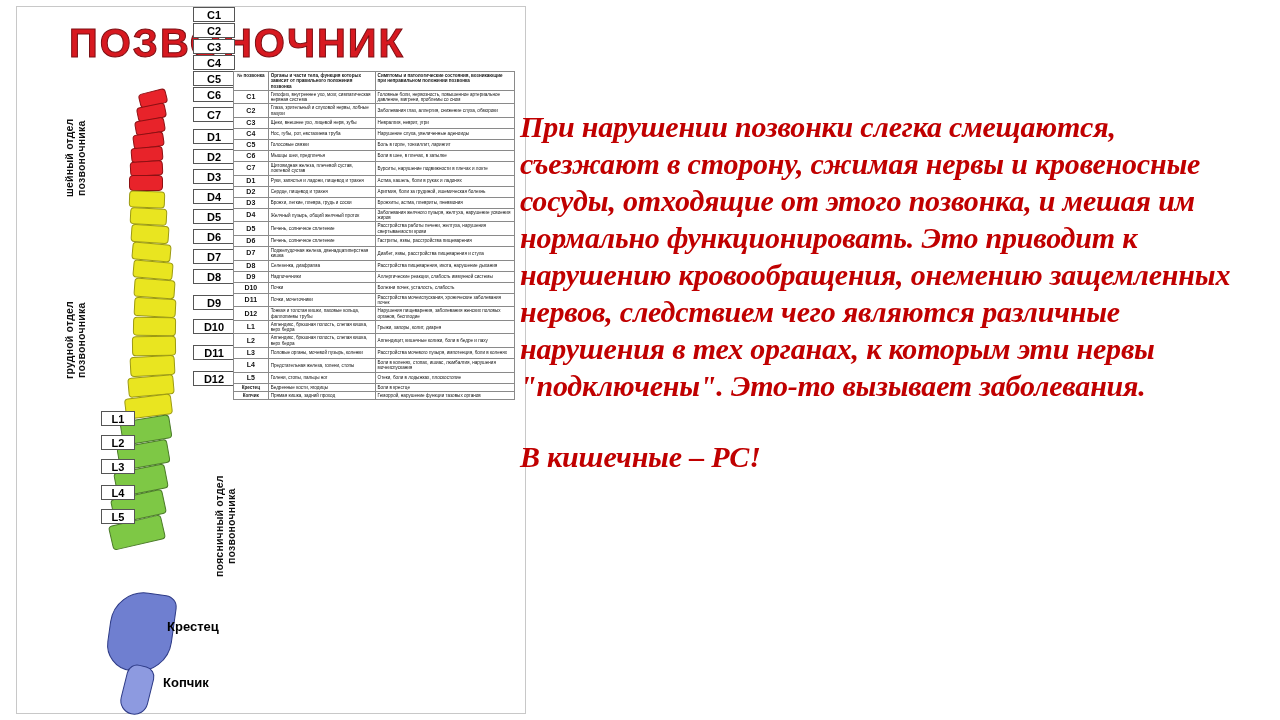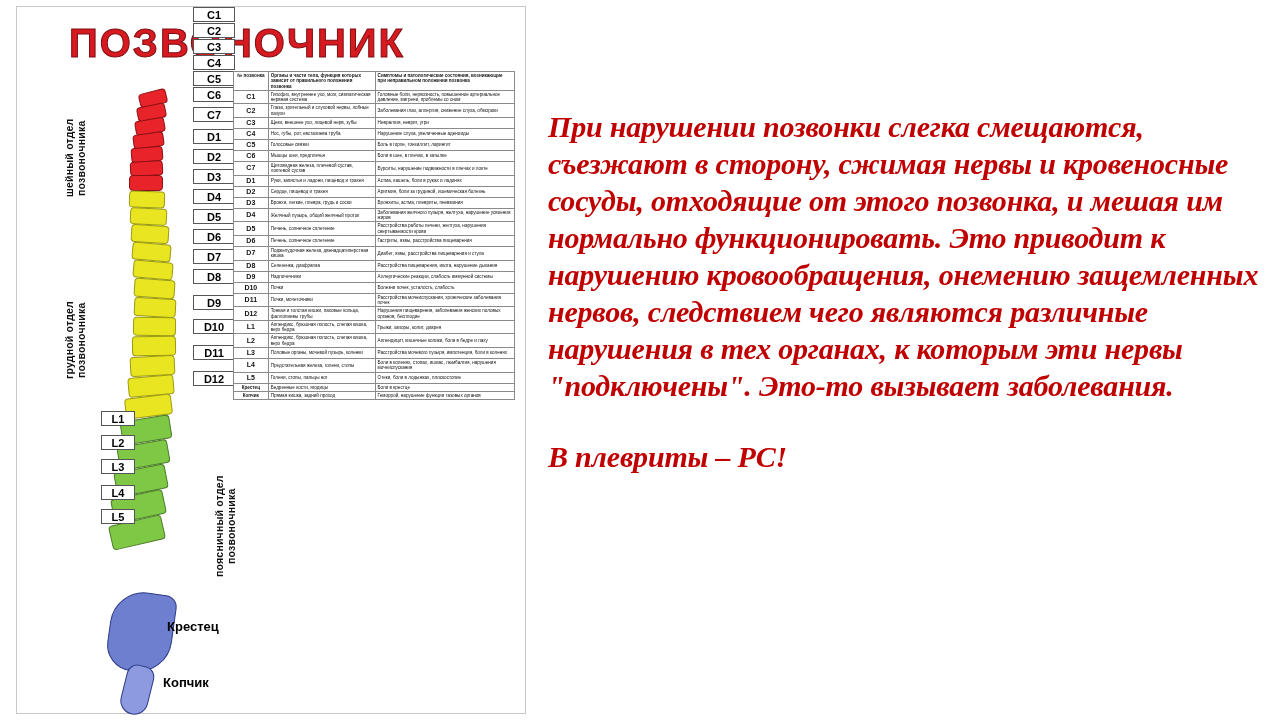--- a/index.html
+++ b/index.html
@@ -102,21 +102,21 @@
   td.col3{width:138px;}
   .r-red{background:#e8232a;color:#fff;}
   .r-yel{background:#f2ea1c;}
   .r-grn{background:#7ec845;}
   .r-grn2{background:#a8d96a;}
   .r-cyan{background:#6fd8e0;}
   tr.white td{background:#ffffff;}
 
   
   #right{
-    position:absolute;left:548px;top:108px;width:716px;
+    position:absolute;left:520px;top:108px;width:716px;
   }
   #right p{
     margin:0;
     color:#c00000;
     font-family:"Liberation Serif", serif;
     font-weight:bold;font-style:italic;
     font-size:30px;line-height:37px;
     letter-spacing:-.2px;
   }
   #right p.second{margin-top:34px;}
@@ -335,14 +335,14 @@
           <td class="code r-cyan" style="font-size: 4.6px;">Копчик</td>
           <td class="col2">Прямая кишка, задний проход</td>
           <td class="col3">Геморрой, нарушение функции тазовых органов</td>
         </tr>
       </tbody>
   </table>
 </div>
 
 <div id="right">
   <p>При нарушении позвонки слегка смещаются, съезжают в сторону, сжимая нервы и кровеносные сосуды, отходящие от этого позвонка, и мешая им нормально функционировать. Это приводит к нарушению кровообращения, онемению защемленных нервов, следствием чего являются различные нарушения в тех органах, к которым эти нервы "подключены". Это-то вызывает заболевания.</p>
-  <p class="second">В плевриты – РС!</p>
+  <p class="second">В кишечные – РС!</p>
 </div>
 
 </body></html>

